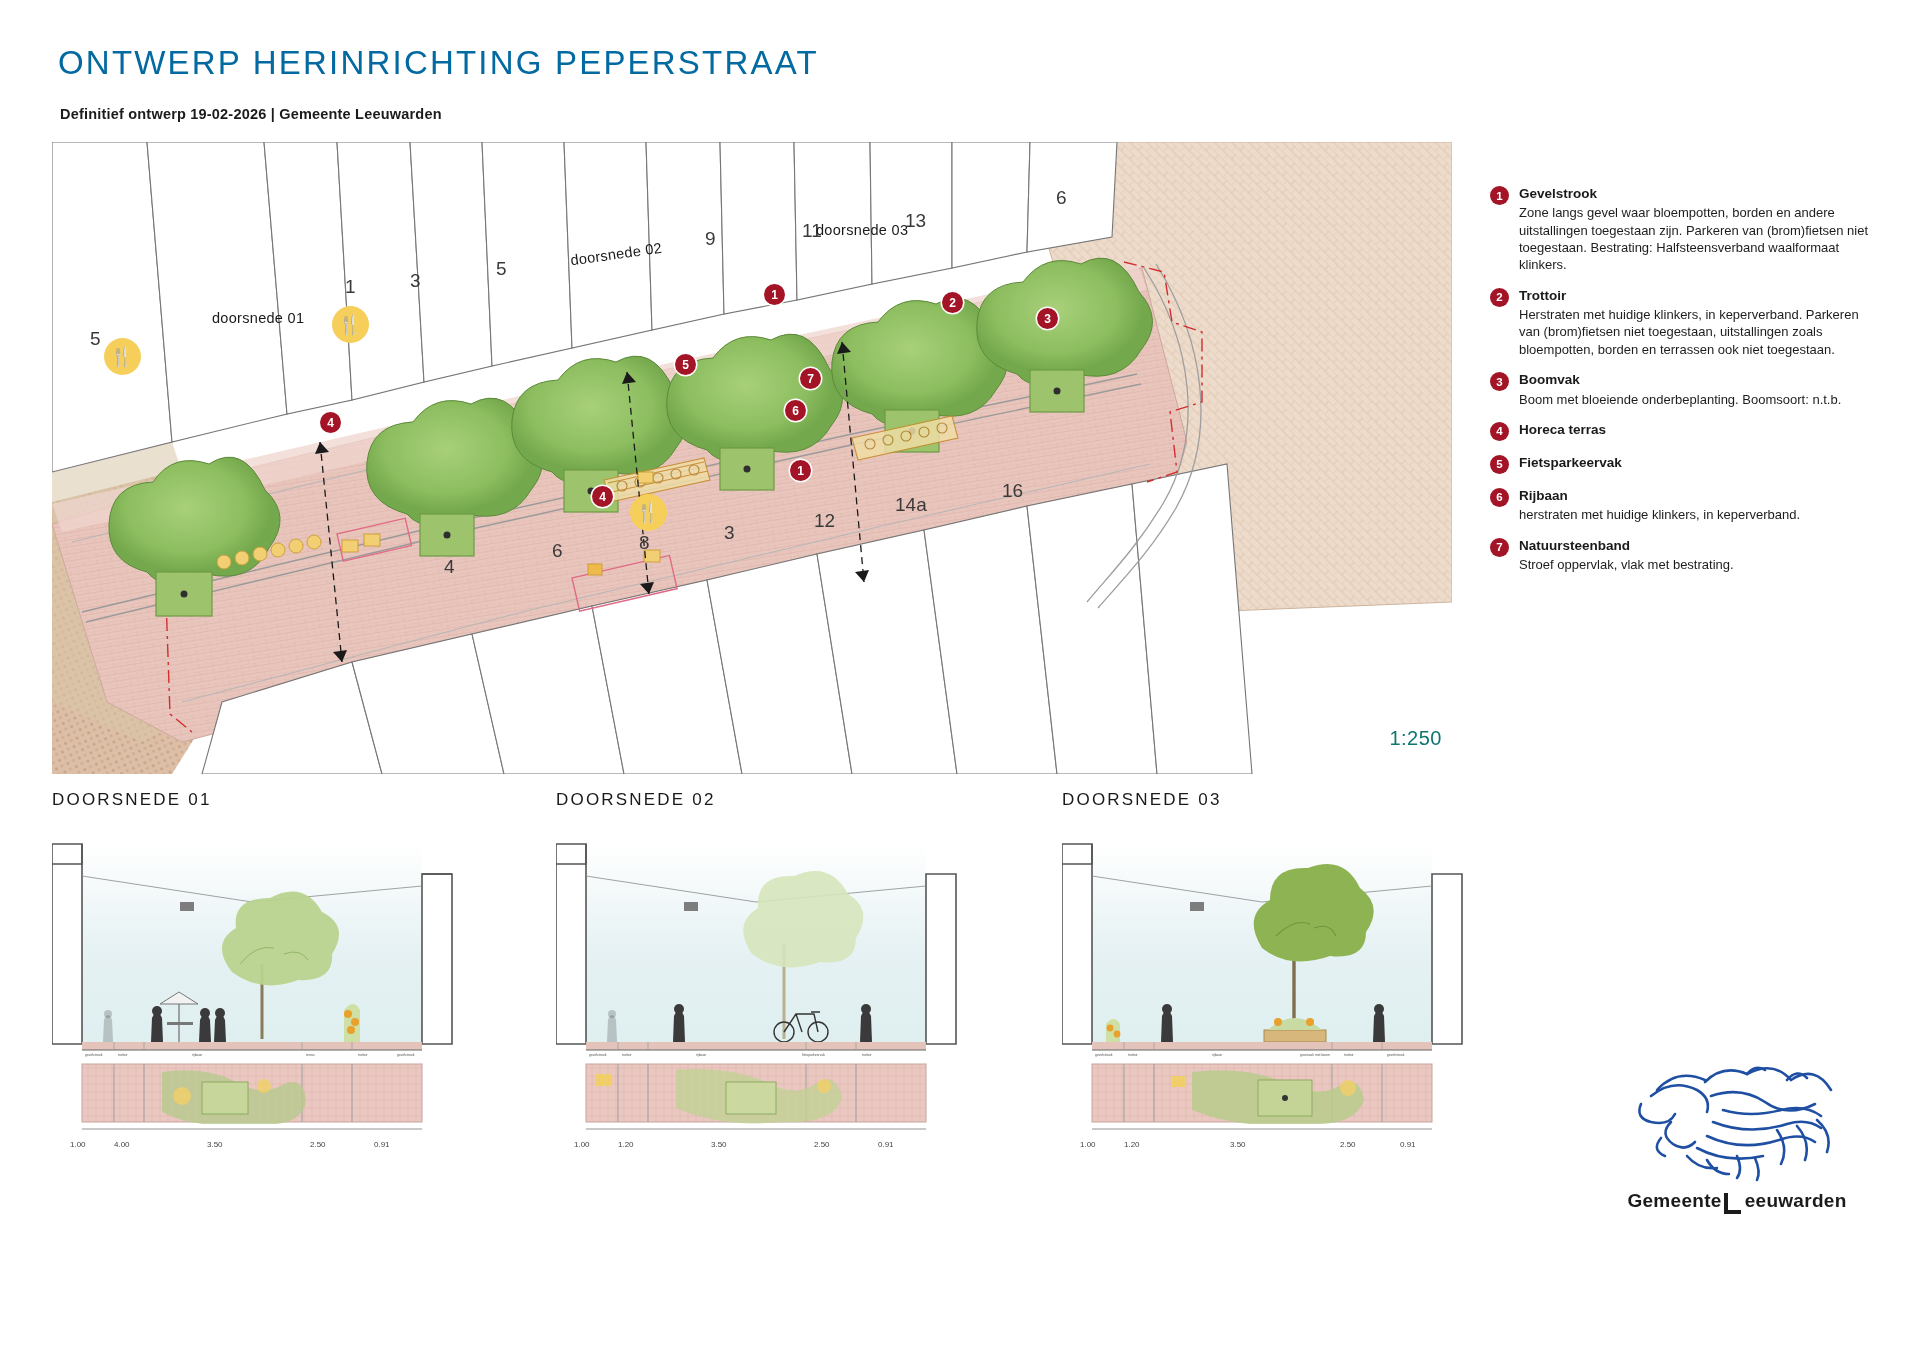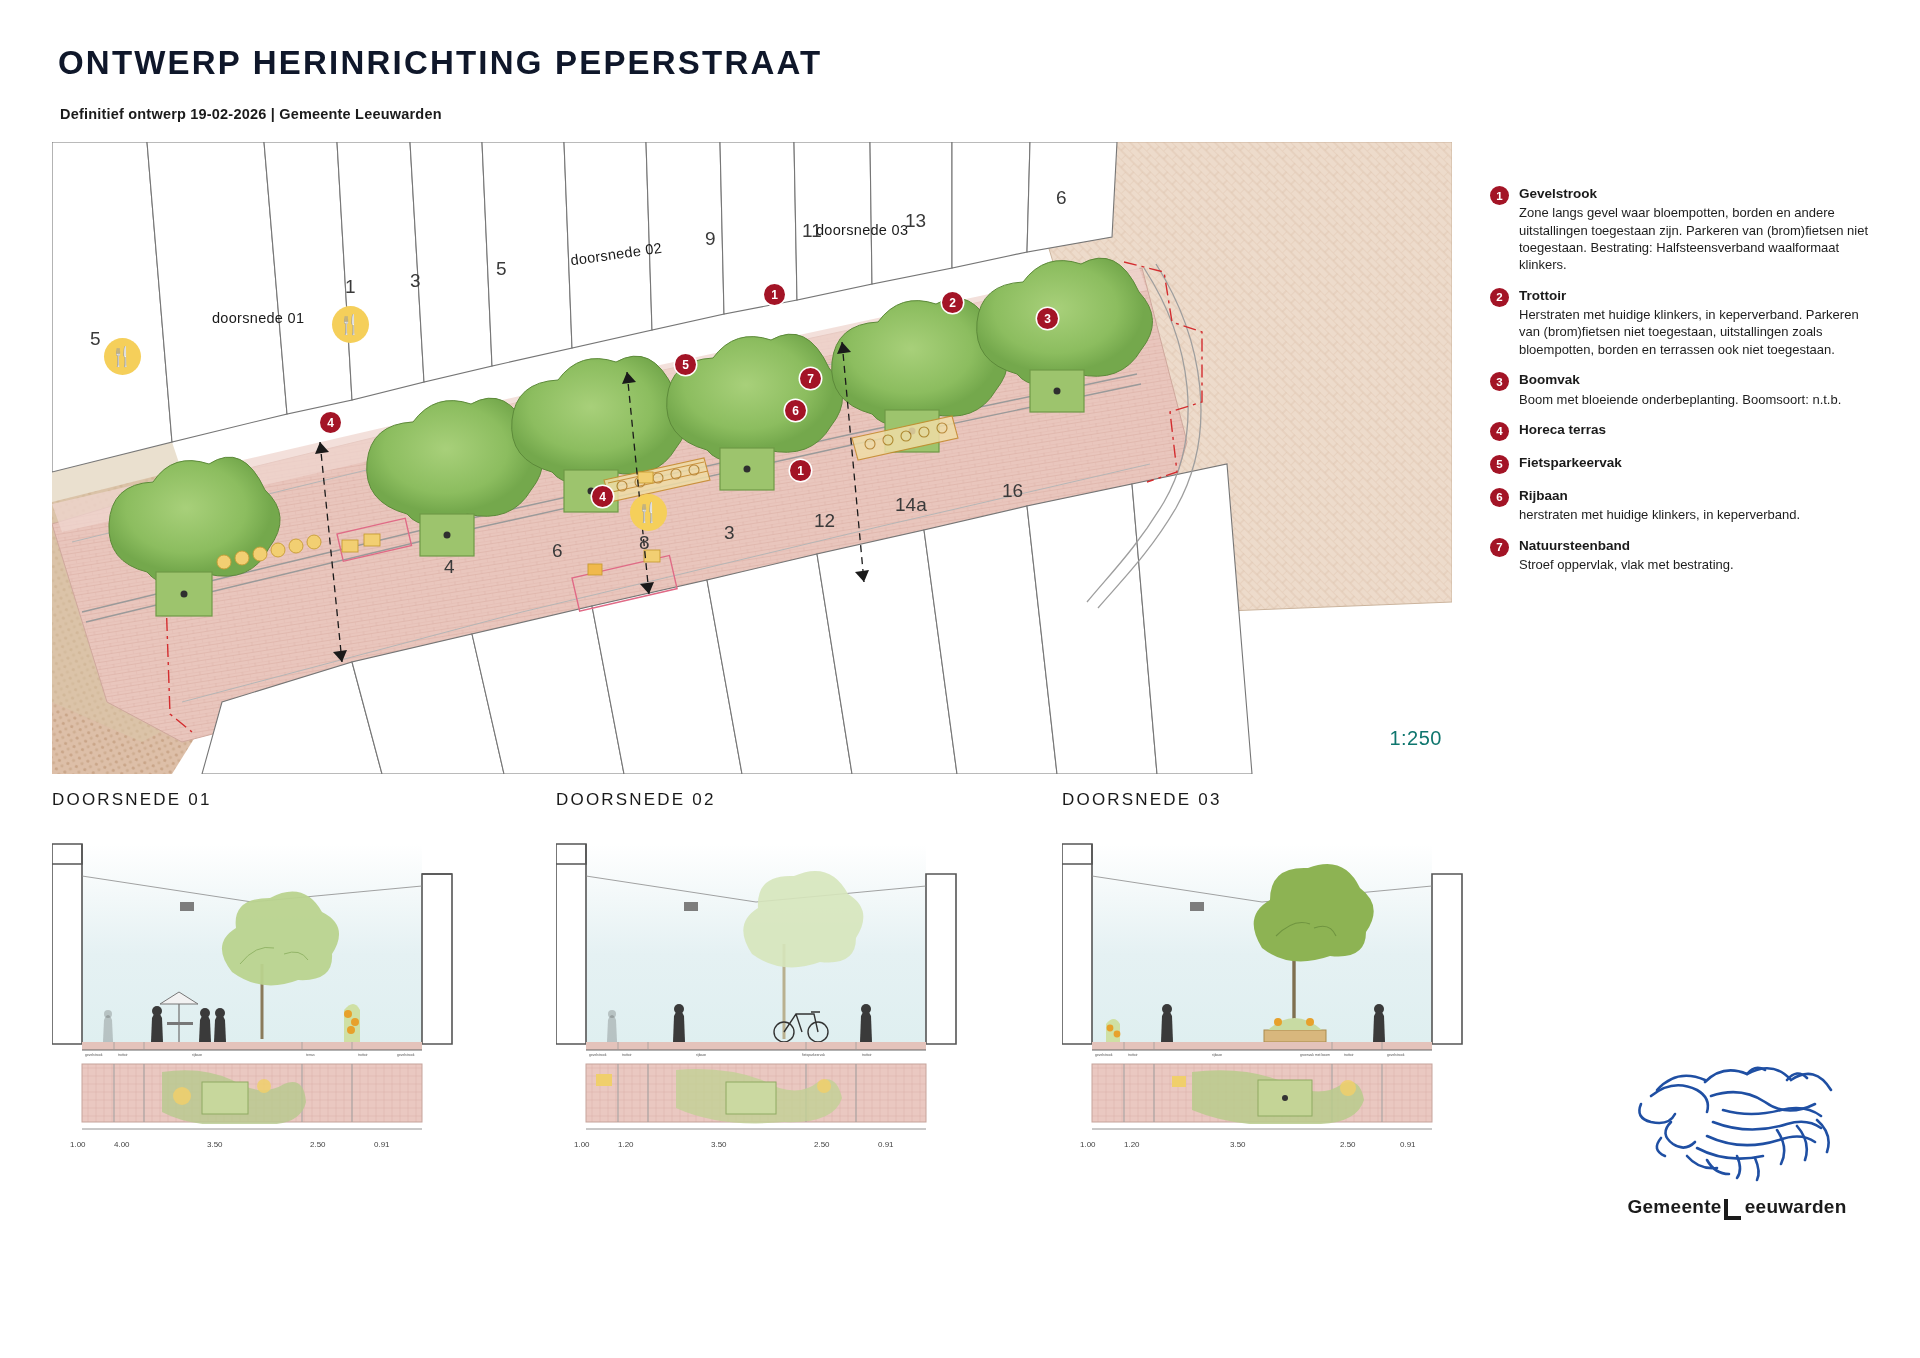--- a/index.html
+++ b/index.html
@@ -9,22 +9,22 @@
     font-family:"Liberation Sans", sans-serif;
     color:#1a1a1a;
     position:relative;
     overflow:hidden;
   }
   .sheet{position:absolute;inset:0;}
 
   
   #title{
     position:absolute;left:58px;top:44px;
-    font-size:33px;letter-spacing:2.2px;font-weight:700;
-    color:#0f172a;
+    font-size:33px;letter-spacing:2.2px;font-weight:400;
+    color:#0369a1;
   }
   #subtitle{
     position:absolute;left:60px;top:106px;
     font-size:14.5px;font-weight:700;letter-spacing:.2px;color:#1b1b1b;
   }
 
   
   #plan{
     position:absolute;left:52px;top:142px;width:1400px;height:632px;
     overflow:hidden;
@@ -80,21 +80,21 @@
   .sec-draw svg{display:block;}
 
   #sec1{left:52px;}
   #sec2{left:556px;}
   #sec3{left:1062px;}
 
   
   #logo{position:absolute;left:1612px;top:1060px;width:250px;text-align:center;}
   #logo svg{display:block;margin:0 auto;}
   #logo-text{
-    margin-top:6px;font-size:19px;font-weight:700;letter-spacing:.3px;color:#1b1b1b;
+    font-size:19px;font-weight:700;letter-spacing:.3px;color:#1b1b1b;
     display:flex;align-items:flex-end;justify-content:center;gap:2px;
   }
   .logo-L{
     display:inline-block;border-left:4px solid #1b1b1b;border-bottom:4px solid #1b1b1b;
     width:13px;height:17px;margin-right:2px;position:relative;top:2px;
   }
 </style>
 </head>
 <body>
 

